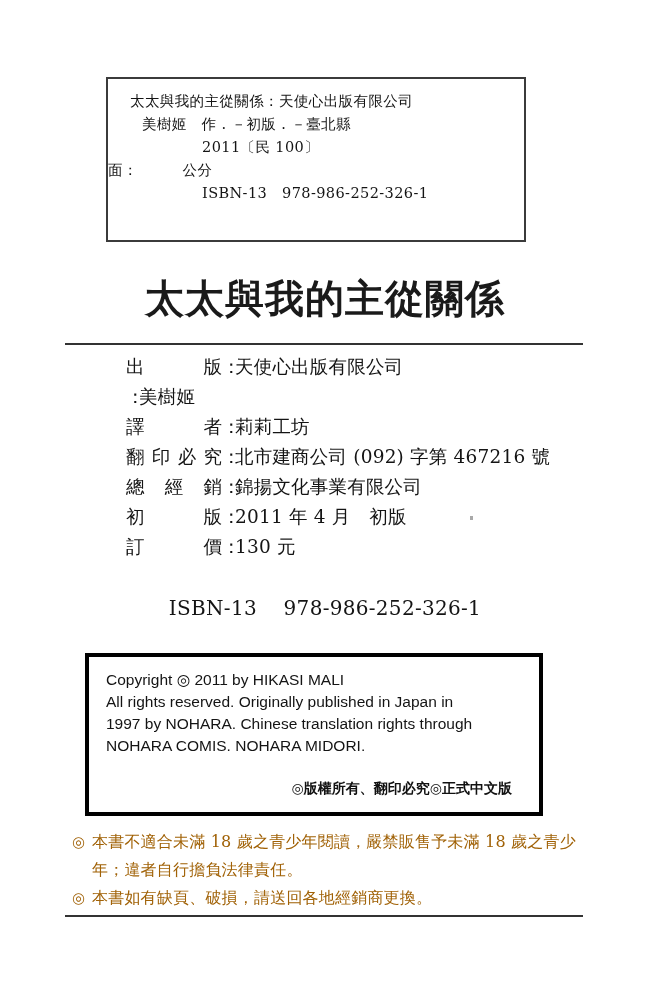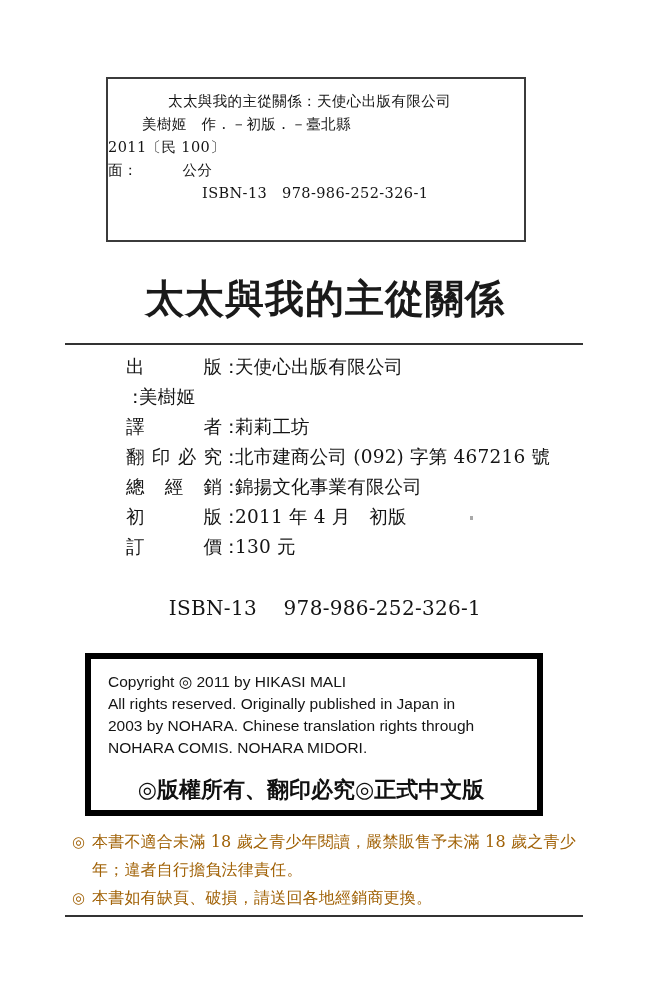--- a/index.html
+++ b/index.html
@@ -37,23 +37,23 @@
     top: 11px;
     width: 100%;
     font-family: "DejaVu Serif", serif;
     font-size: 14.5px;
     line-height: 23px;
     letter-spacing: 0.4px;
   }
   .cip-line {
     white-space: pre;
   }
-  .cip-l1 { padding-left: 22px; margin-left: 38px; }
+  .cip-l1 { padding-left: 22px; }
   .cip-l2 { padding-left: 34px; }
-  .cip-l3 { }
+  .cip-l3 { padding-left: 94px; }
   .cip-l4 { }
   .cip-l5 { padding-left: 94px; }
 
   
   .book-title {
     position: absolute;
     left: 0;
     top: 279px;
     width: 650px;
     text-align: center;
@@ -133,43 +133,43 @@
     white-space: pre;
   }
 
   
   .copyright-box {
     position: absolute;
     left: 85px;
     top: 653px;
     width: 458px;
     height: 163px;
-    border: 6px solid #000000;
+    border: 4px solid #000000;
     box-sizing: border-box;
   }
   .copyright-en {
     position: absolute;
     left: 17px;
     top: 12px;
     width: 430px;
     font-family: "Liberation Sans", sans-serif;
     font-size: 15.5px;
     line-height: 22px;
     color: #141414;
   }
   .copyright-cn {
     position: absolute;
     left: 17px;
     top: 118px;
     width: 424px;
     display: flex;
-    justify-content: center;
+    justify-content: flex-end;
     font-family: "DejaVu Sans", sans-serif;
     font-weight: 700;
-    font-size: 22px;
+    font-size: 14px;
     line-height: 26px;
     color: #111111;
   }
   .copyright-cn span { white-space: pre; }
   .cn-right { padding-right: 18px; }
 
   
   .notices {
     position: absolute;
     left: 72px;
@@ -254,21 +254,21 @@
   </div>
 
   <div class="speck"></div>
 
   <div class="isbn-line">ISBN-13    978-986-252-326-1</div>
 
   <div class="copyright-box">
     <div class="copyright-en">
       <div>Copyright ◎ 2011 by HIKASI MALI</div>
       <div>All rights reserved. Originally published in Japan in</div>
-      <div>2003 by NOHARA. Chinese translation rights through</div>
+      <div>1997 by NOHARA. Chinese translation rights through</div>
       <div>NOHARA COMIS. NOHARA MIDORI.</div>
     </div>
     <div class="copyright-cn">
       <span>◎版權所有、翻印必究</span>
       <span class="cn-right">◎正式中文版</span>
     </div>
   </div>
 
   <div class="notices">
     <div class="notice-item">

